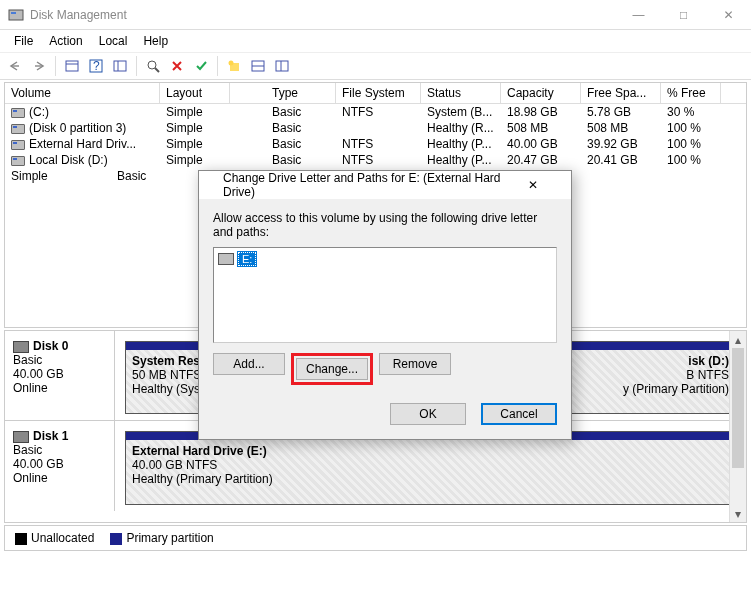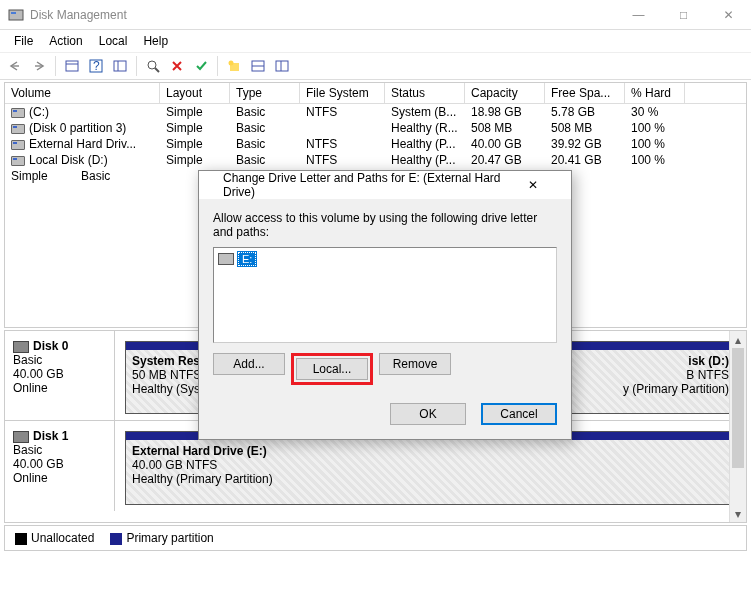--- a/index.html
+++ b/index.html
@@ -15,21 +15,21 @@
 
 .toolbar { height: 28px; display: flex; align-items: center; padding: 0 4px; border-top: 1px solid #eee; border-bottom: 1px solid #ddd; gap: 2px; }
 .toolbar .tbtn { width: 22px; height: 22px; display: flex; align-items: center; justify-content: center; border: 1px solid transparent; }
 .toolbar .sep { width: 1px; height: 20px; background: #ddd; margin: 0 3px; }
 
 .volumes { border: 1px solid #ccc; margin: 2px 4px; position: relative; }
 .vol-header { display: flex; background: #fff; border-bottom: 1px solid #ddd; }
 .vol-header div { padding: 3px 6px; border-right: 1px solid #ddd; background: #fff; }
 .vol-row { display: flex; }
 .vol-row > div { padding: 1px 6px; white-space: nowrap; overflow: hidden; text-overflow: ellipsis; }
-.c-vol { width: 155px; } .c-lay { width: 70px; } .c-typ { width: 70px; } .c-fs { width: 85px; } .c-stat { width: 80px; } .c-cap { width: 80px; } .c-free { width: 80px; } .c-pct { width: 60px; }
+.c-vol { width: 155px; } .c-lay { width: 70px; } .c-typ { width: 70px; margin-left: 36px; } .c-fs { width: 85px; } .c-stat { width: 80px; } .c-cap { width: 80px; } .c-free { width: 80px; } .c-pct { width: 60px; }
 .vol-ico { display: inline-block; width: 14px; height: 10px; background: #c0c0c0; border: 1px solid #666; border-radius: 1px; margin-right: 4px; vertical-align: middle; position: relative; }
 .vol-ico::after { content: ""; position: absolute; left: 1px; top: 1px; width: 4px; height: 2px; background: #3f67c9; }
 
 .disks { margin: 2px 4px; border: 1px solid #ccc; }
 .disk-row { display: flex; height: 90px; border-bottom: 1px solid #ccc; }
 .disk-left { width: 110px; border-right: 1px solid #ccc; padding: 8px 8px; }
 .disk-left .disk-ico { display: inline-block; width: 16px; height: 12px; background: #888; border: 1px solid #444; margin-right: 4px; vertical-align: middle; }
 .disk-title { font-weight: bold; }
 .disk-right { flex: 1; padding: 10px 10px 6px 10px; display: flex; gap: 2px; }
 .partition { border: 1px solid #555; position: relative; background: repeating-linear-gradient(45deg, #f0f0f0, #f0f0f0 3px, #e4e4e4 3px, #e4e4e4 6px); }
@@ -155,21 +155,21 @@
 
 <div class="volumes" style="height:246px;">
   <div class="vol-header">
     <div class="c-vol">Volume</div>
     <div class="c-lay">Layout</div>
     <div class="c-typ">Type</div>
     <div class="c-fs">File System</div>
     <div class="c-stat">Status</div>
     <div class="c-cap">Capacity</div>
     <div class="c-free">Free Spa...</div>
-    <div class="c-pct">% Hard</div>
+    <div class="c-pct">% Free</div>
     <div style="flex:1;border-right:none;"></div>
   </div>
   <div id="vol-rows">
       <div class="vol-row">
         <div class="c-vol"><span class="vol-ico"></span>(C:)</div>
         <div class="c-lay">Simple</div>
         <div class="c-typ">Basic</div>
         <div class="c-fs">NTFS</div>
         <div class="c-stat">System (B...</div>
         <div class="c-cap">18.98 GB</div>
@@ -284,21 +284,21 @@
     <div>Allow access to this volume by using the following drive letter and paths:</div>
     <div class="listbox">
       <div class="list-item">
         <span class="drive-ico"></span>
         <span class="drive-letter">E:</span>
       </div>
     </div>
     <div class="btn-row">
       <button>Add...</button>
       <span class="highlight-box">
-        <button>Local...</button>
+        <button>Change...</button>
       </span>
       <button>Remove</button>
     </div>
     <div class="bottom-row">
       <button>OK</button>
       <button class="primary">Cancel</button>
     </div>
   </div>
 </div>
 

